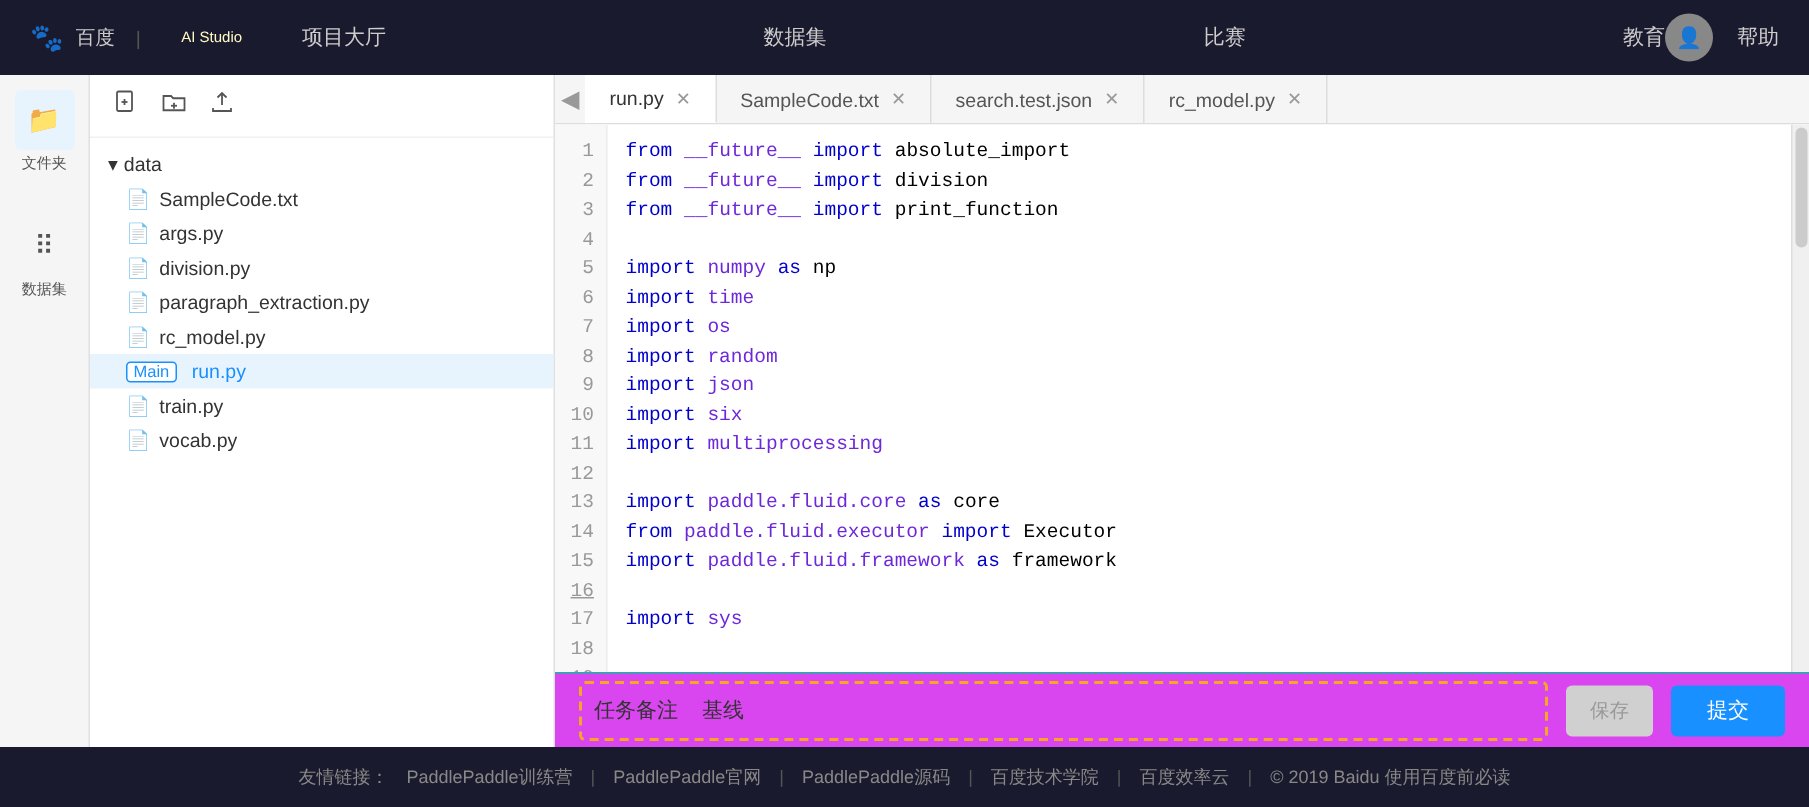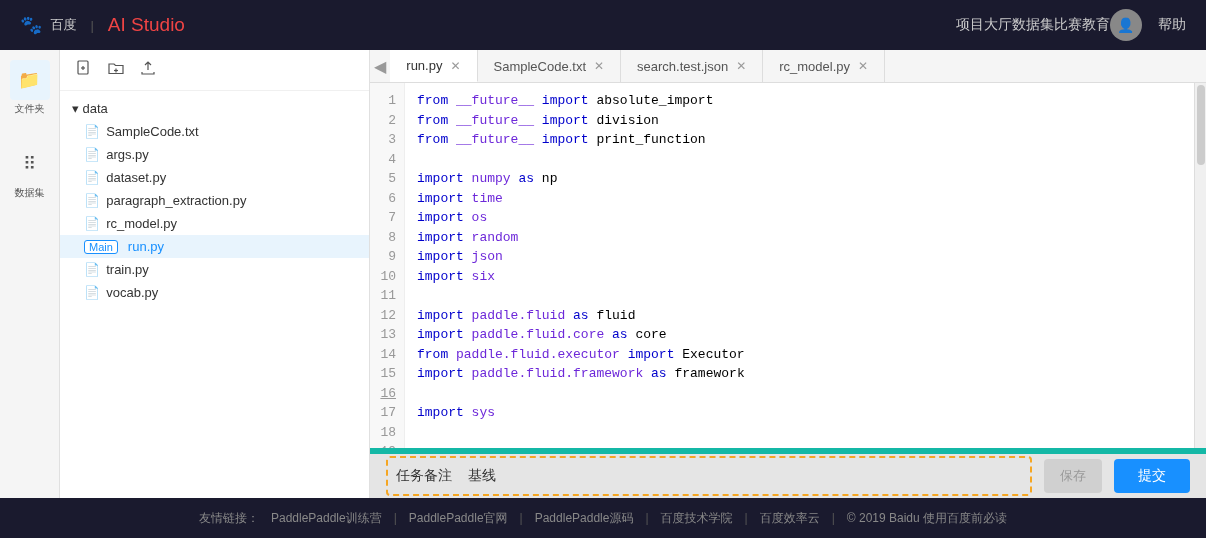--- a/index.html
+++ b/index.html
@@ -23,27 +23,29 @@
     .logo-baidu {
       font-size: 18px;
       font-weight: bold;
       color: #4db6f5;
     }
     .logo-divider {
       color: #555;
       margin: 0 6px;
     }
     .logo-aistudio {
-      color: #ef4444;
-      font-size: 19px;
+      color: #fef9c3;
+      font-size: 10px;
+      margin-left: 13px;
     }
     .topnav-menu {
       display: flex;
+      gap: 50px;
       flex: 1;
-      justify-content: flex-end;
+      justify-content: space-between;
     }
     .topnav-menu a {
       color: #ccc;
       text-decoration: none;
       font-size: 14px;
     }
     .topnav-right {
       display: flex;
       align-items: center;
       gap: 16px;
@@ -227,22 +229,22 @@
       width: 8px;
       margin: 2px;
       height: 80px;
       background: #ccc;
       border-radius: 4px;
     }
 
     
     .bottom-panel {
       height: 50px;
-      background: #e5e5e5;
-      border-top: 6px solid #14b8a6;
+      background: #d946ef;
+      border-top: 1px solid #14b8a6;
       display: flex;
       align-items: center;
       padding: 0 16px;
       gap: 12px;
       position: relative;
     }
     .task-label {
       font-size: 14px;
       color: #333;
       white-space: nowrap;
@@ -386,21 +388,21 @@
       <div class="file-item">
         <span style="color:#888;">📄</span>
         <span>SampleCode.txt</span>
       </div>
       <div class="file-item">
         <span style="color:#888;">📄</span>
         <span>args.py</span>
       </div>
       <div class="file-item">
         <span style="color:#888;">📄</span>
-        <span>dataset.py</span>
+        <span>division.py</span>
       </div>
       <div class="file-item">
         <span style="color:#888;">📄</span>
         <span>paragraph_extraction.py</span>
       </div>
       <div class="file-item">
         <span style="color:#888;">📄</span>
         <span>rc_model.py</span>
       </div>
       <div class="file-item active">
@@ -466,22 +468,22 @@
           <div class="code-line"><span class="kw">from </span><span class="mod">__future__</span><span class="kw"> import </span><span style="color:#000;">absolute_import</span></div>
           <div class="code-line"><span class="kw">from </span><span class="mod">__future__</span><span class="kw"> import </span><span style="color:#000;">division</span></div>
           <div class="code-line"><span class="kw">from </span><span class="mod">__future__</span><span class="kw"> import </span><span style="color:#000;">print_function</span></div>
           <div class="code-line">&nbsp;</div>
           <div class="code-line"><span class="kw">import </span><span class="mod">numpy</span><span class="kw"> as </span><span style="color:#000;">np</span></div>
           <div class="code-line"><span class="kw">import </span><span class="mod">time</span></div>
           <div class="code-line"><span class="kw">import </span><span class="mod">os</span></div>
           <div class="code-line"><span class="kw">import </span><span class="mod">random</span></div>
           <div class="code-line"><span class="kw">import </span><span class="mod">json</span></div>
           <div class="code-line"><span class="kw">import </span><span class="mod">six</span></div>
+          <div class="code-line"><span class="kw">import </span><span class="mod">multiprocessing</span></div>
           <div class="code-line">&nbsp;</div>
-          <div class="code-line"><span class="kw">import </span><span class="mod">paddle.fluid</span><span class="kw"> as </span><span style="color:#000;">fluid</span></div>
           <div class="code-line"><span class="kw">import </span><span class="mod">paddle.fluid.core</span><span class="kw"> as </span><span style="color:#000;">core</span></div>
           <div class="code-line"><span class="kw">from </span><span class="mod">paddle.fluid.executor</span><span class="kw"> import </span><span style="color:#000;">Executor</span></div>
           <div class="code-line"><span class="kw">import </span><span class="mod">paddle.fluid.framework</span><span class="kw"> as </span><span style="color:#000;">framework</span></div>
           <div class="code-line">&nbsp;</div>
           <div class="code-line"><span class="kw">import </span><span class="mod">sys</span></div>
         </div>
       <div class="scrollbar-v">
         <div class="scrollbar-thumb"></div>
       </div>
     </div>

